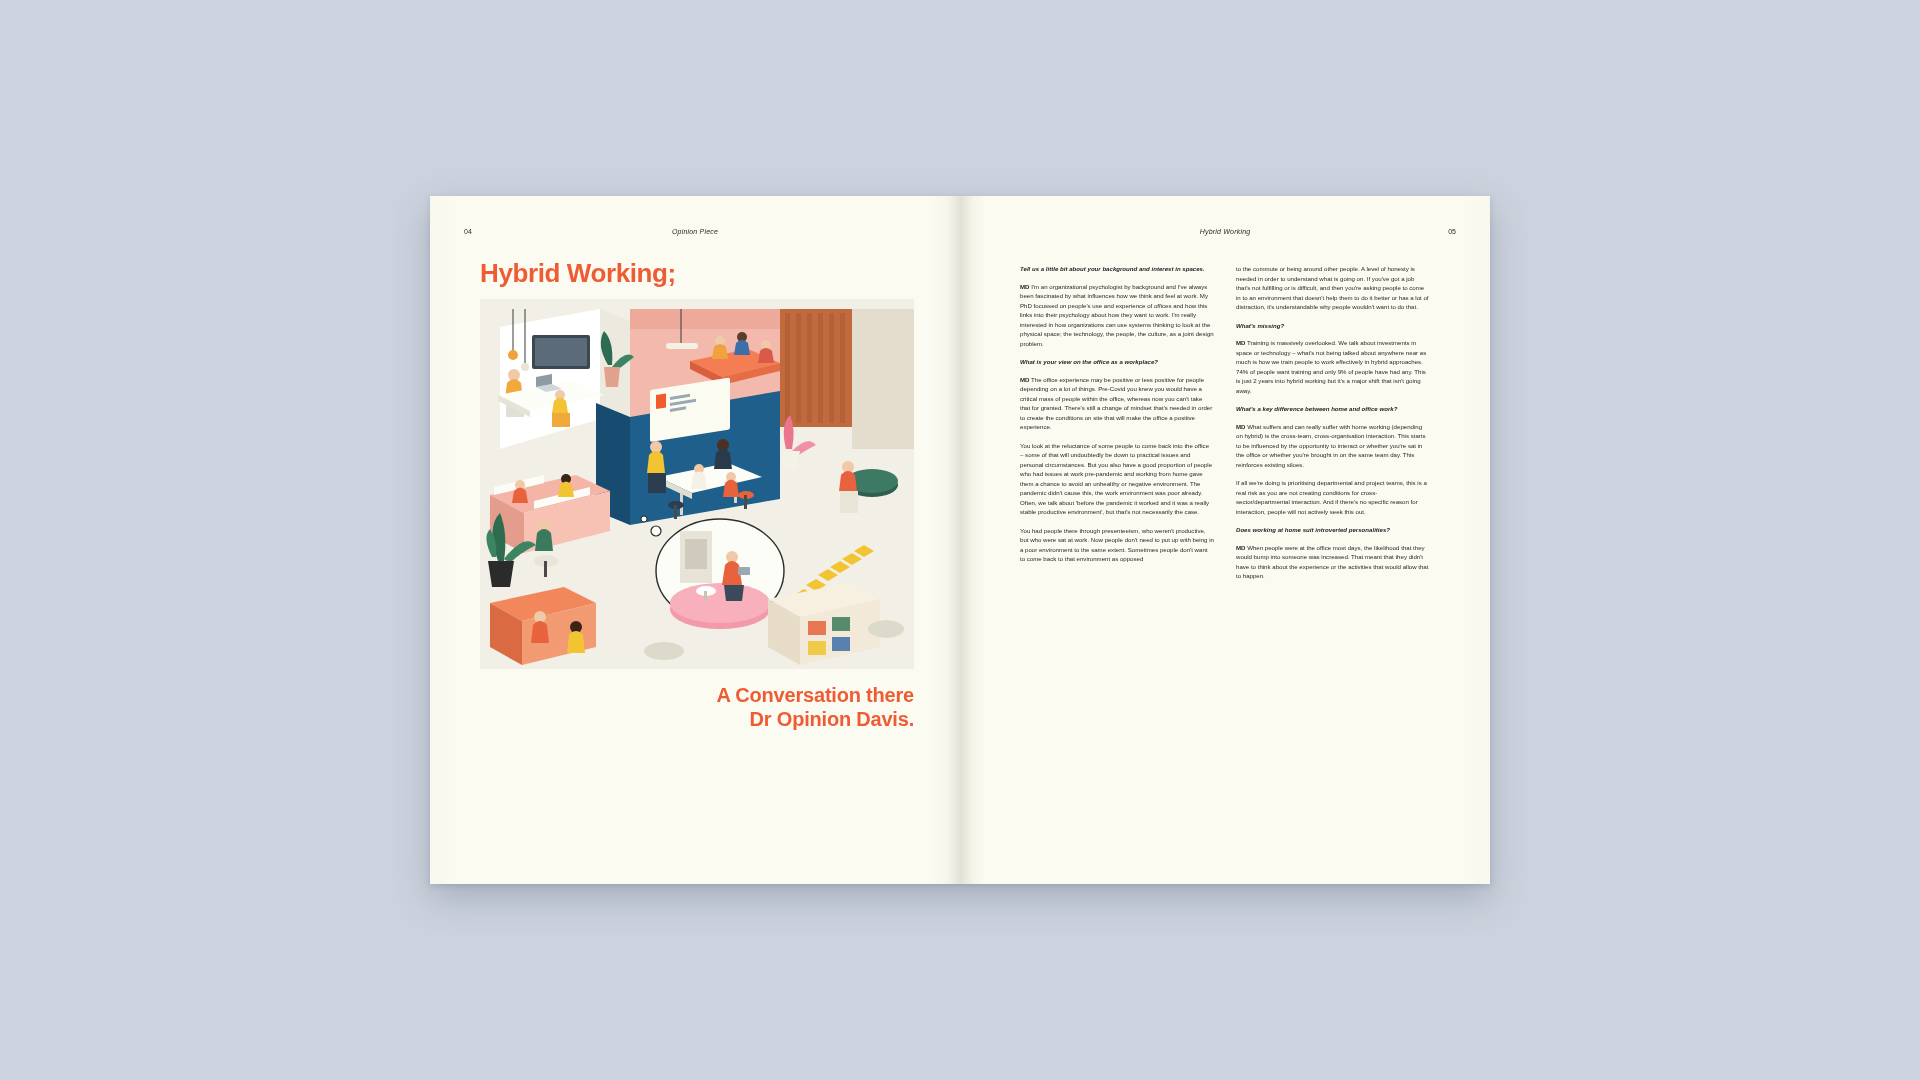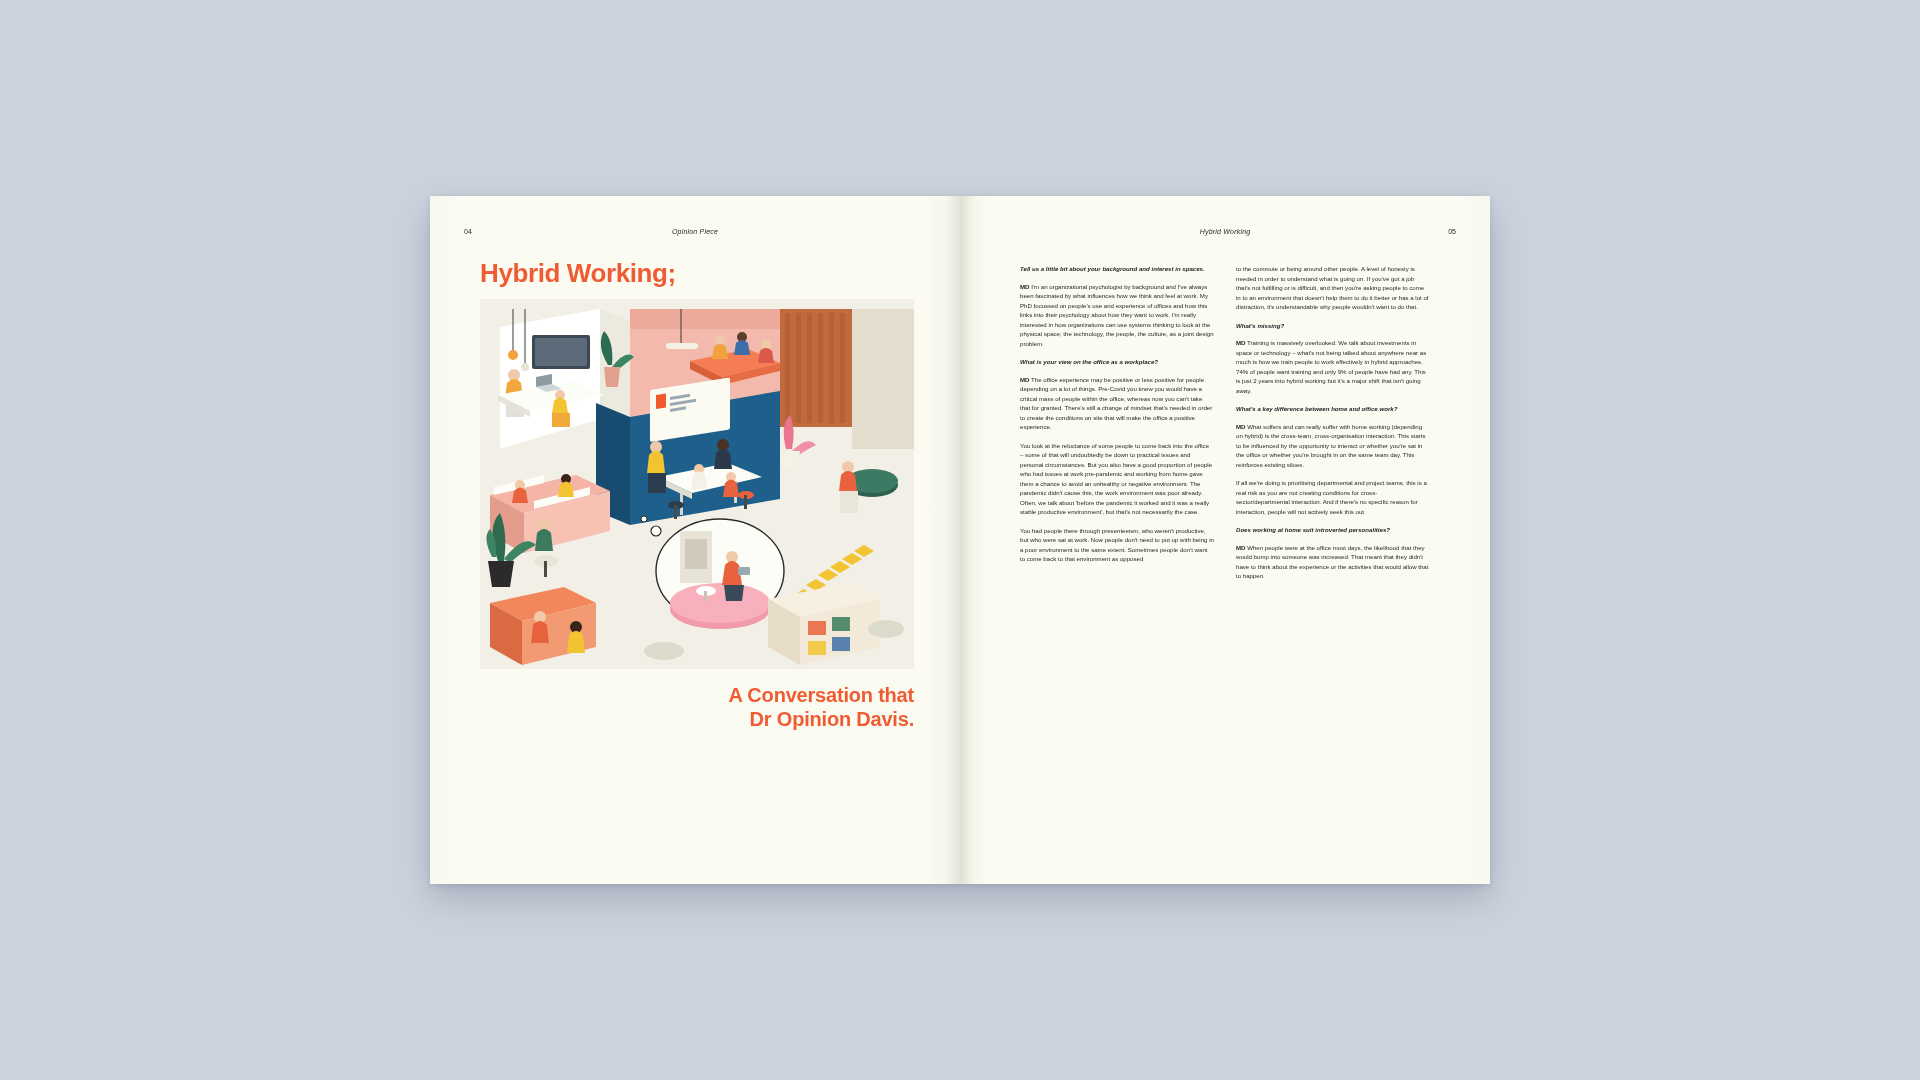--- a/index.html
+++ b/index.html
@@ -323,21 +323,21 @@
             <rect x="328" y="342" width="18" height="14" fill="#f2c431" opacity=".85"></rect>
             <rect x="352" y="338" width="18" height="14" fill="#3e6ea8" opacity=".85"></rect>
 
             <ellipse cx="184" cy="352" rx="20" ry="9" fill="#dcdacb"></ellipse>
             <ellipse cx="406" cy="330" rx="18" ry="9" fill="#dcdacb"></ellipse>
           </g>
         </svg>
       </div>
 
       <div class="subhead">
-        <span>A Conversation that</span><br>
+        <span>A Conversation there</span><br>
         <span>Dr Opinion Davis.</span>
       </div>
     </div>
 
     <div class="page right">
       <div class="runhead italic">Hybrid Working</div>
       <div class="folio">05</div>
 
       <div class="cols">
         <div class="col" id="col-0">

